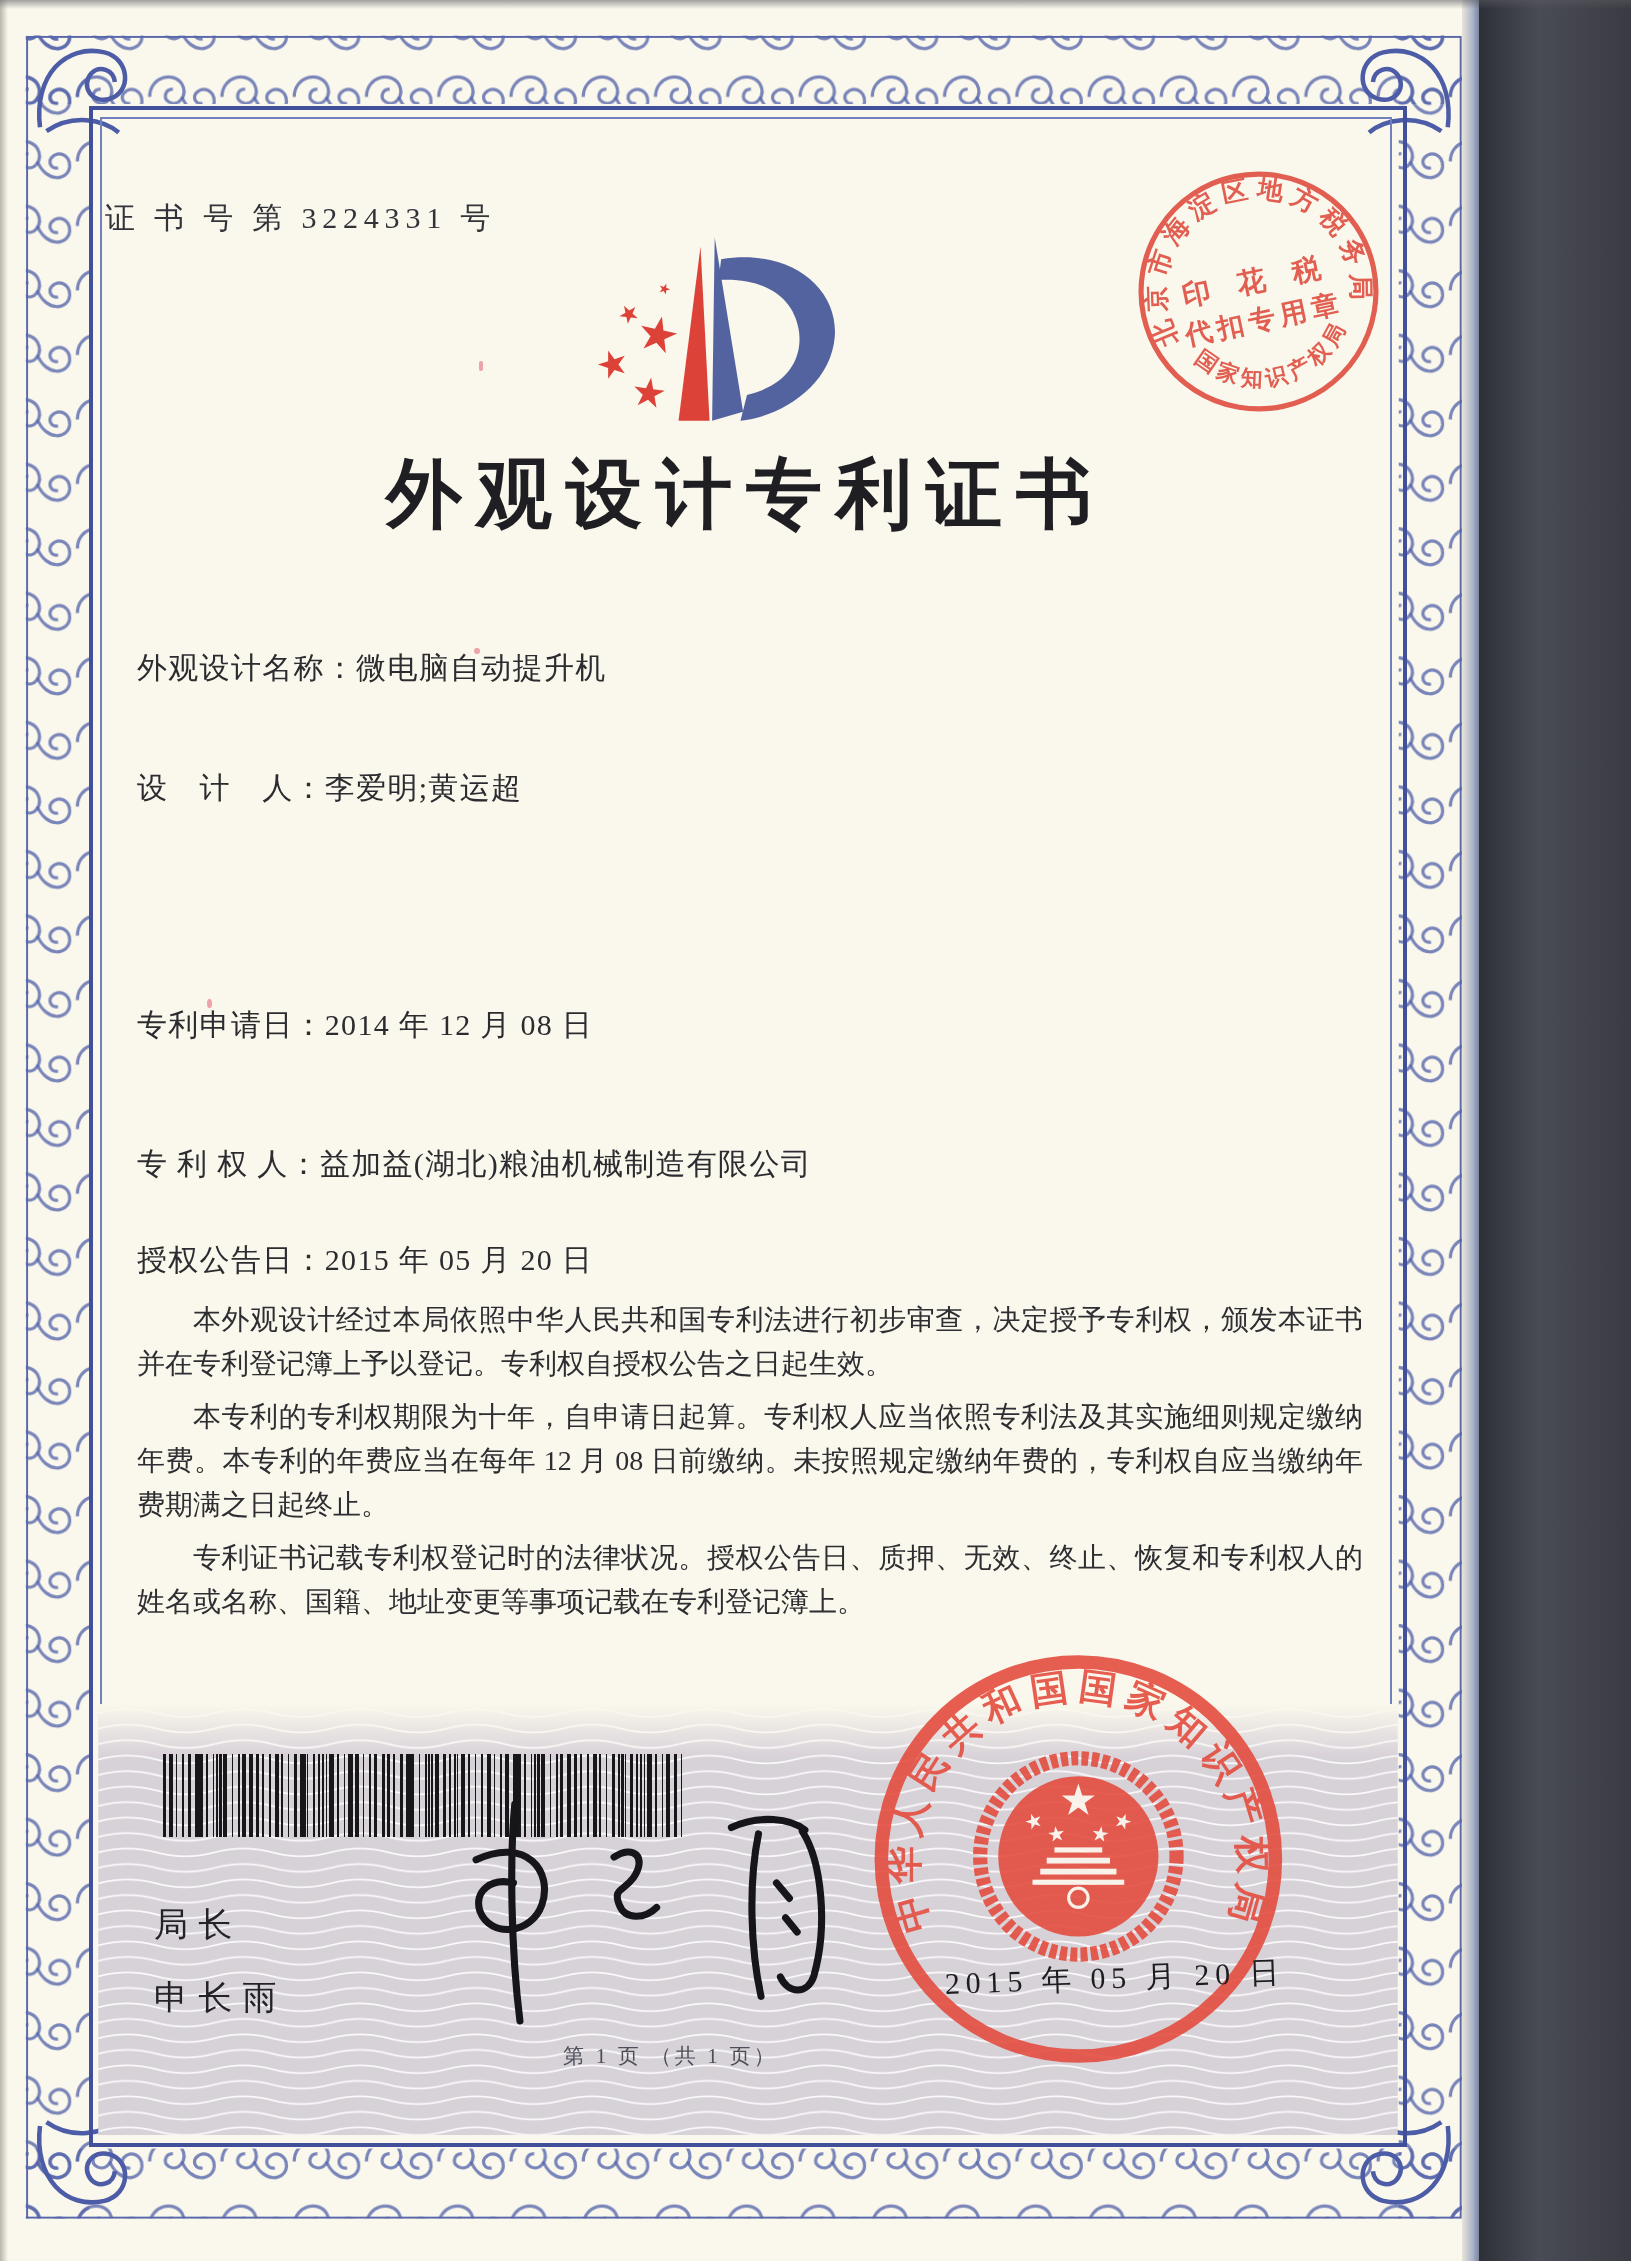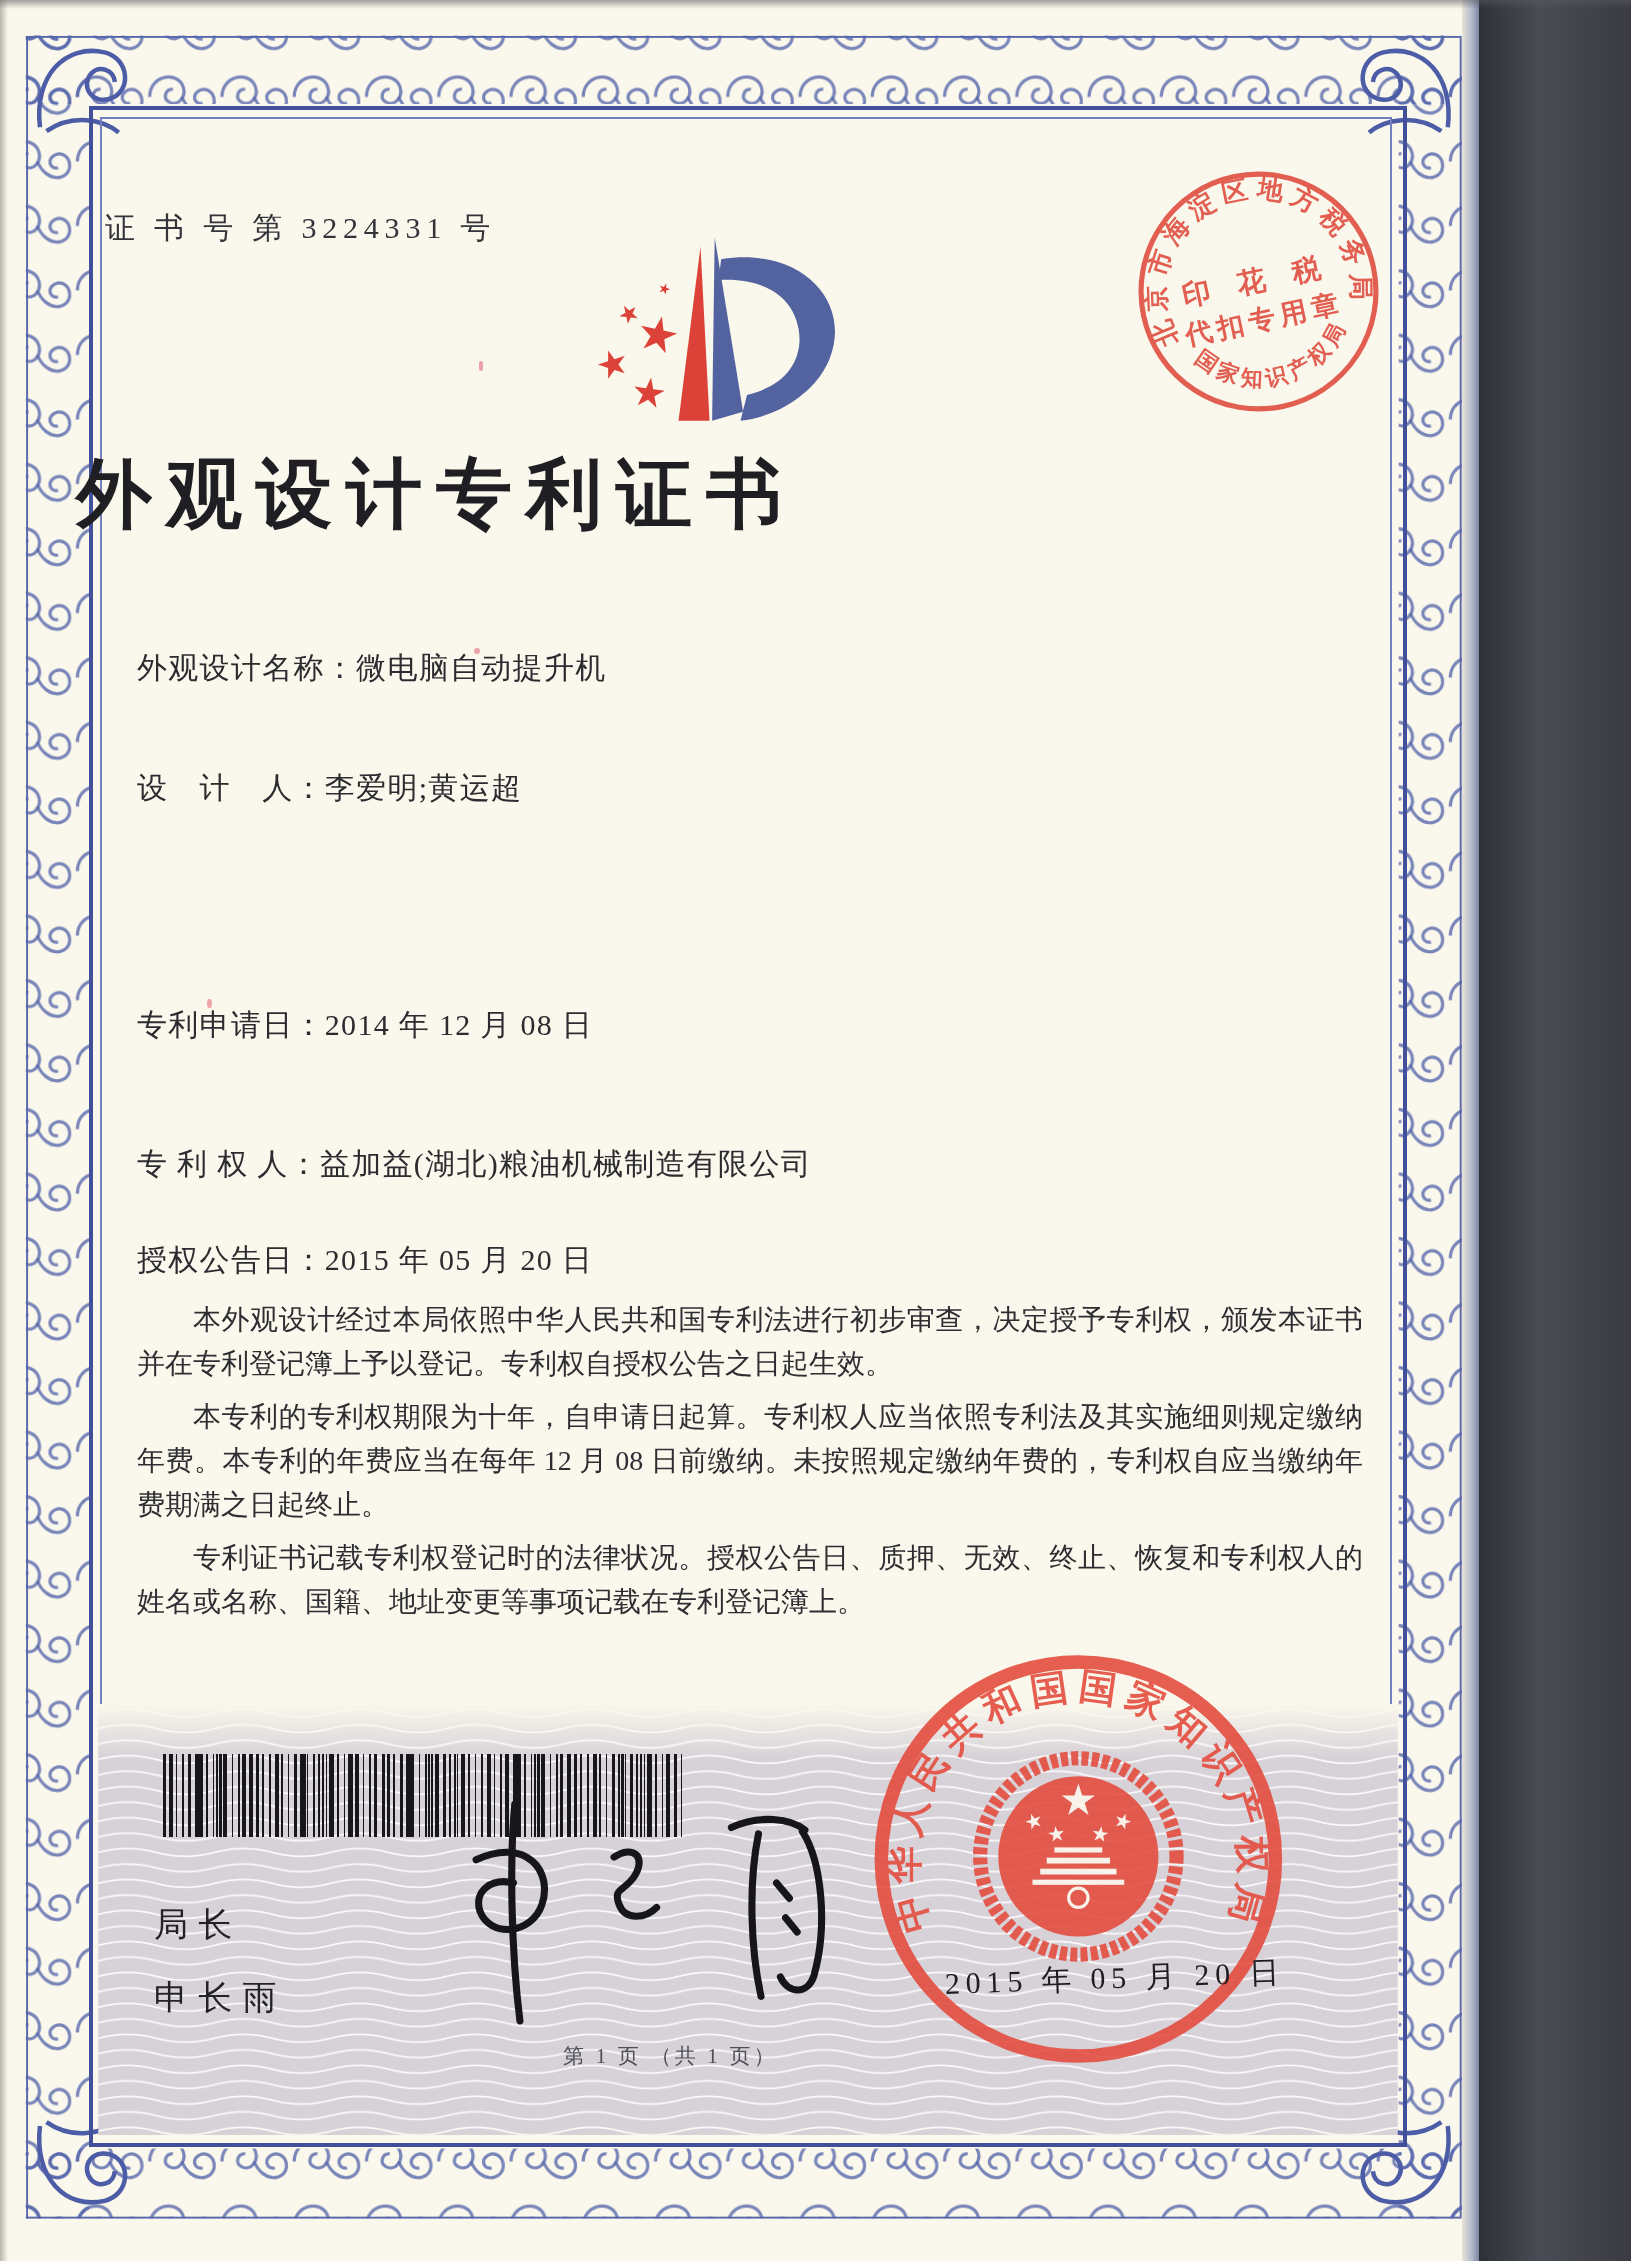--- a/index.html
+++ b/index.html
@@ -12,23 +12,23 @@
   #edge-paper{left:1462px;top:0;width:17px;height:2261px;
       background:linear-gradient(90deg,#e8e4d8,#aeb6ca 60%,#7b85a0);}
   #edge-top{left:0;top:0;width:1631px;height:9px;
       background:linear-gradient(180deg,rgba(90,90,95,.55),rgba(90,90,95,0));}
   #edge-left{left:0;top:0;width:7.7px;height:2261px;
       background:linear-gradient(90deg,rgba(120,118,108,.5),rgba(120,118,108,0));}
   
   #frame-outer{left:89px;top:106px;width:1310px;height:2033px;border:4.5px solid #42509c;}
   #frame-inner{left:100px;top:117px;width:1288px;height:2011px;border:2.6px solid #7280bd;}
   
-  #cert-no{left:105px;top:208px;font-size:30px;letter-spacing:5.8px;color:#33333a;}
+  #cert-no{left:105px;top:198px;font-size:30px;letter-spacing:5.8px;color:#33333a;}
   
-  #title{left:76px;top:444px;width:1310px;text-align:left;font-size:76px;font-weight:700;
+  #title{left:91px;top:444px;width:1310px;text-align:center;font-size:76px;font-weight:700;
          letter-spacing:14px;color:#1f1f23;}
   
   .field{left:137px;width:1226px;font-size:30px;color:#2c2c30;letter-spacing:1.3px;}
   .f0{top:648px;} .f1{top:768px;} .f2{top:887px;} .f3{top:1005px;} .f4{top:1124px;margin-top:20px;} .f5{top:1240px;}
   
   #body-text{left:137px;top:1298px;width:1226px;font-size:28px;line-height:44px;
              text-align:justify;color:#2e2e32;}
   #body-text p{margin:0 0 9px 0;text-indent:2em;}
   
   #barcode{left:163px;top:1754px;width:523px;height:83px;

